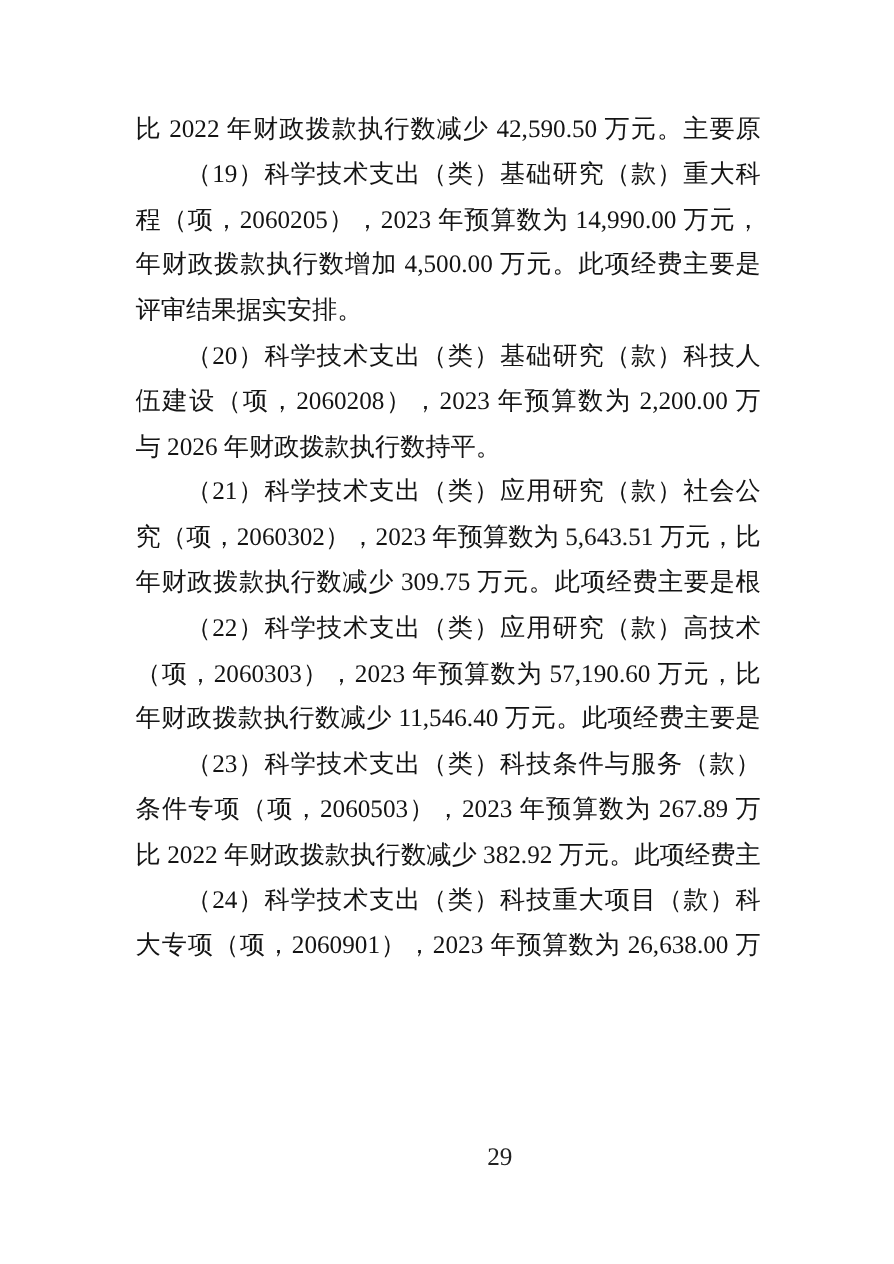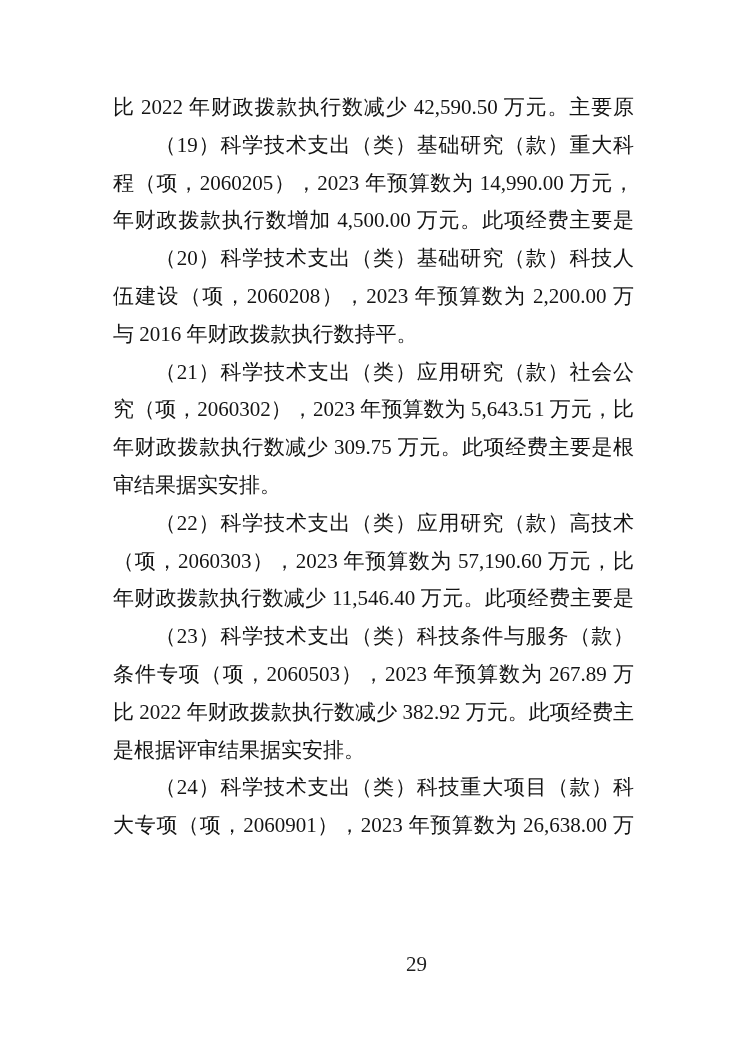--- a/index.html
+++ b/index.html
@@ -61,46 +61,45 @@
   <div class="text-block">
 
     <div class="para">
       <div class="line">比 2022 年财政拨款执行数减少 42,590.50 万元。主要原因是</div>
     </div>
 
     <div class="para">
       <div class="line indent">（19）科学技术支出（类）基础研究（款）重大科学工</div>
       <div class="line">程（项，2060205），2023 年预算数为 14,990.00 万元，比 2022</div>
       <div class="line">年财政拨款执行数增加 4,500.00 万元。此项经费主要是根据</div>
+      <div class="line end">评审结果据实安排。</div>
     </div>
 
     <div class="para">
       <div class="line indent">（20）科学技术支出（类）基础研究（款）科技人才队</div>
       <div class="line">伍建设（项，2060208），2023 年预算数为 2,200.00 万元，</div>
-      <div class="line end">与 2016 年财政拨款执行数持平。</div>
+      <div class="line end">与 2026 年财政拨款执行数持平。</div>
     </div>
 
     <div class="para">
       <div class="line indent">（21）科学技术支出（类）应用研究（款）社会公益研</div>
       <div class="line">究（项，2060302），2023 年预算数为 5,643.51 万元，比 2022</div>
       <div class="line">年财政拨款执行数减少 309.75 万元。此项经费主要是根据评</div>
-      <div class="line end">审结果据实安排。</div>
     </div>
 
     <div class="para">
       <div class="line indent">（22）科学技术支出（类）应用研究（款）高技术研究</div>
       <div class="line">（项，2060303），2023 年预算数为 57,190.60 万元，比 2022</div>
       <div class="line">年财政拨款执行数减少 11,546.40 万元。此项经费主要是根</div>
     </div>
 
     <div class="para">
       <div class="line indent">（23）科学技术支出（类）科技条件与服务（款）科技</div>
       <div class="line">条件专项（项，2060503），2023 年预算数为 267.89 万元，</div>
       <div class="line">比 2022 年财政拨款执行数减少 382.92 万元。此项经费主要</div>
-      <div class="line end">是根据评审结果据实安排。</div>
     </div>
 
     <div class="para">
       <div class="line indent">（24）科学技术支出（类）科技重大项目（款）科技重</div>
       <div class="line">大专项（项，2060901），2023 年预算数为 26,638.00 万元，</div>
     </div>
 
   </div>
 
   <div class="page-number">29</div>

